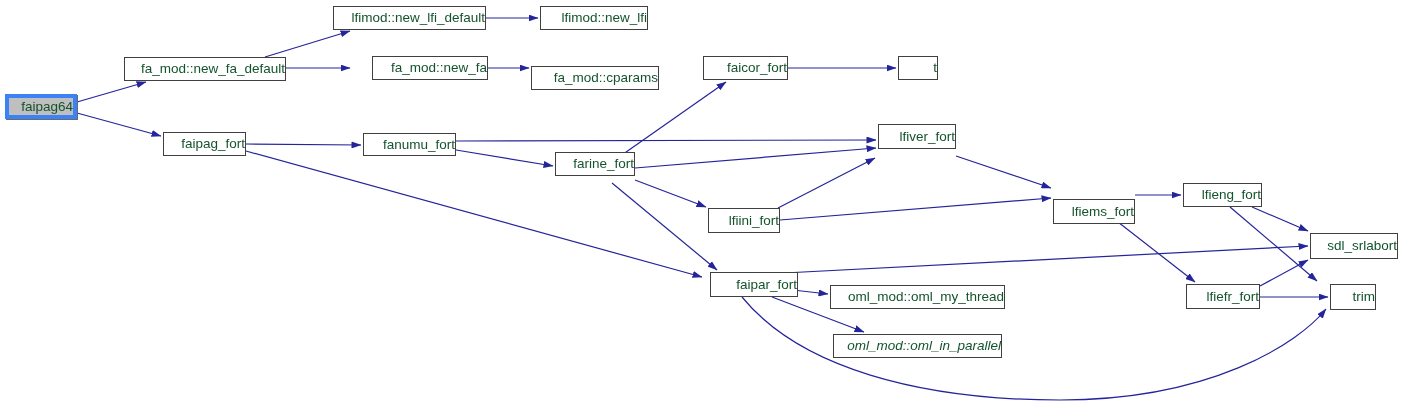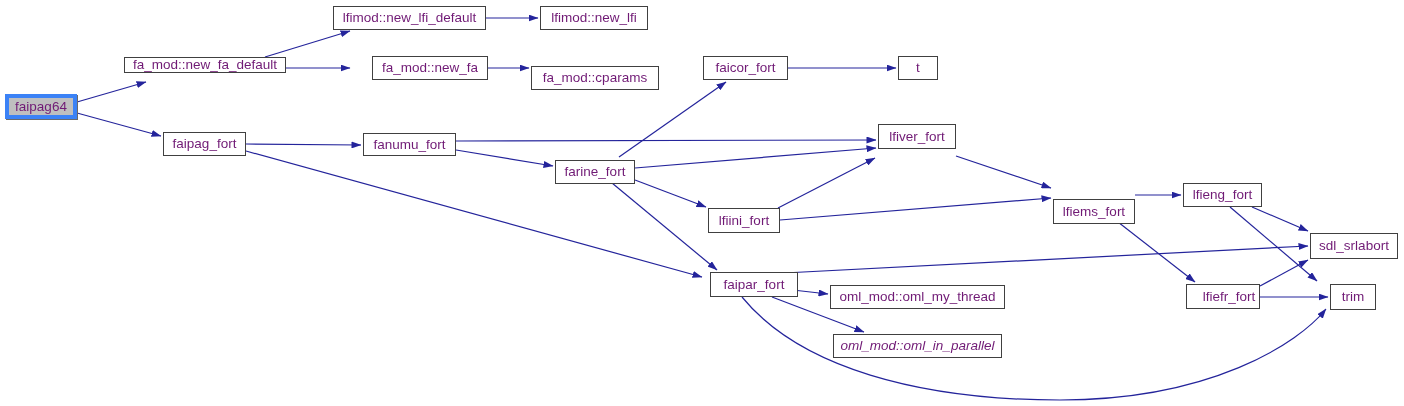--- a/index.html
+++ b/index.html
@@ -20,26 +20,26 @@
     left: 0;
     top: 0;
     width: 1404px;
     height: 406px;
   }
   .node {
     position: absolute;
     box-sizing: border-box;
     border: 1px solid #404040;
     background: #ffffff;
-    color: #701a75;
+    color: #14532d;
     font-size: 13.5px;
     line-height: 1;
     display: flex;
     align-items: center;
-    justify-content: center;
+    justify-content: flex-end;
     white-space: nowrap;
     cursor: pointer;
   }
   .node.root {
     background: #bfbfbf;
     border: 4px solid #3b82f6;
     box-shadow: 1px 1px 0 #6a6a6a;
   }
 </style>
 </head>
@@ -80,21 +80,21 @@
         <path d="M 784 273 L 1308 246" fill="none" stroke="#24249b" stroke-width="1.2" marker-end="url(#arrowhead)"></path>
         <path d="M 784 289 L 828 294" fill="none" stroke="#24249b" stroke-width="1.2" marker-end="url(#arrowhead)"></path>
         <path d="M 772 297 L 864 332" fill="none" stroke="#24249b" stroke-width="1.2" marker-end="url(#arrowhead)"></path>
         <path d="M 742 297 C 800 368, 920 400, 1060 400 C 1210 400, 1298 344, 1326 309" fill="none" stroke="#24249b" stroke-width="1.2" marker-end="url(#arrowhead)"></path>
       </g>
   </svg>
   <div id="nodes">
       <div class="node root" style="left: 5px; top: 94px; width: 72px; height: 25px;">
         <span>faipag64</span>
       </div>
-      <div class="node" style="left: 124px; top: 57px; width: 162px; height: 16px;">
+      <div class="node" style="left: 124px; top: 57px; width: 162px; height: 24px;">
         <span>fa_mod::new_fa_default</span>
       </div>
       <div class="node" style="left: 333px; top: 6px; width: 153px; height: 24px;">
         <span>lfimod::new_lfi_default</span>
       </div>
       <div class="node" style="left: 540px; top: 6px; width: 108px; height: 24px;">
         <span>lfimod::new_lfi</span>
       </div>
       <div class="node" style="left: 352px; top: 56px; width: 116px; height: 24px; margin-left: 20px;">
         <span>fa_mod::new_fa</span>
@@ -107,21 +107,21 @@
       </div>
       <div class="node" style="left: 898px; top: 56px; width: 40px; height: 24px;">
         <span>t</span>
       </div>
       <div class="node" style="left: 163px; top: 132px; width: 83px; height: 24px;">
         <span>faipag_fort</span>
       </div>
       <div class="node" style="left: 363px; top: 133px; width: 93px; height: 23px;">
         <span>fanumu_fort</span>
       </div>
-      <div class="node" style="left: 555px; top: 160px; width: 80px; height: 24px;">
+      <div class="node" style="left: 555px; top: 152px; width: 80px; height: 24px;">
         <span>farine_fort</span>
       </div>
       <div class="node" style="left: 878px; top: 124px; width: 78px; height: 25px;">
         <span>lfiver_fort</span>
       </div>
       <div class="node" style="left: 708px; top: 208px; width: 72px; height: 25px;">
         <span>lfiini_fort</span>
       </div>
       <div class="node" style="left: 1053px; top: 183px; width: 82px; height: 25px; margin-top: 16px;">
         <span>lfiems_fort</span>

